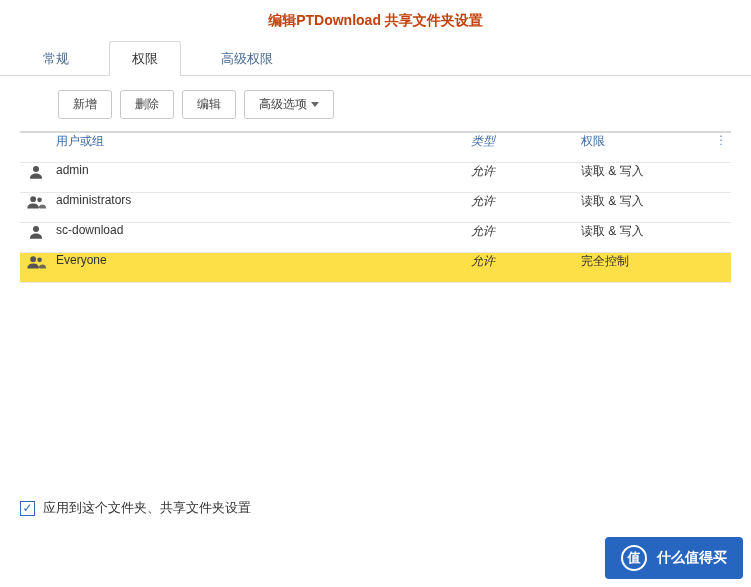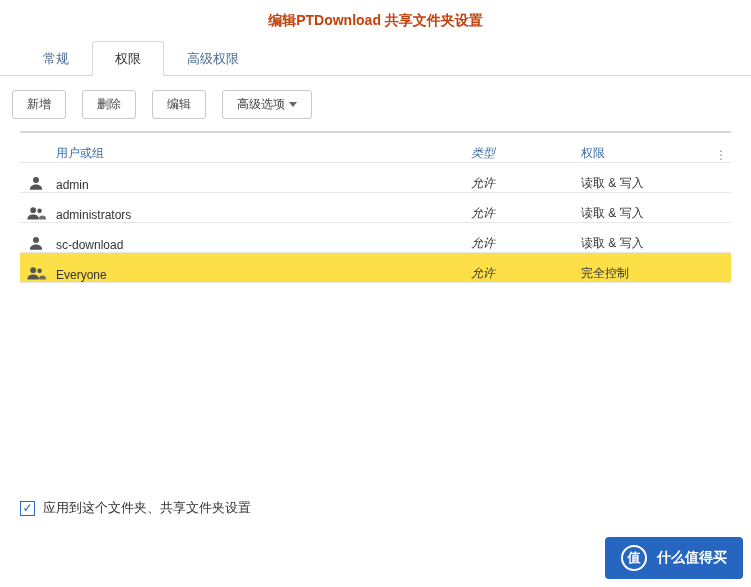--- a/index.html
+++ b/index.html
@@ -8,49 +8,49 @@
       font-family: "Microsoft YaHei", Arial, sans-serif;
       font-size: 13px; color: #333;
       background: #fff; overflow: hidden; position: relative;
     }
     .header {
       text-align: center; font-weight: bold; color: #c2410c;
       padding: 12px 0 10px 0; font-size: 14px;
     }
     .tabs {
       display: flex; border-bottom: 1px solid #d8d8d8;
-      padding-left: 20px; gap: 0;
+      padding-left: 20px; gap: 17px;
     }
     .tab {
       padding: 8px 22px; color: #4a6b94; cursor: pointer;
       border: 1px solid transparent; border-bottom: none;
       position: relative; top: 1px; font-size: 13px;
     }
     .tab.active {
       border-color: #d8d8d8; background: #fff; color: #333;
       border-radius: 3px 3px 0 0;
     }
     .toolbar {
-      display: flex; gap: 16px; padding: 14px 20px 12px 12px;
+      display: flex; gap: 8px; padding: 14px 20px 12px 32px; margin-left: 26px;
     }
     .btn {
       border: 1px solid #c7c7c7; background: #fff; padding: 5px 14px;
       border-radius: 3px; color: #444; font-size: 12px; cursor: pointer;
       display: inline-flex; align-items: center; gap: 4px;
     }
     .caret-down {
       display: inline-block; width: 0; height: 0;
       border-left: 4px solid transparent; border-right: 4px solid transparent;
       border-top: 5px solid #666;
     }
     .grid {
       margin: 0 20px; border-top: 2px solid #d8d8d8;
     }
     .grid-head, .grid-row {
-      display: flex; align-items: flex-end; border-bottom: 1px solid #e7e7e7;
+      display: flex; align-items: flex-start; border-bottom: 1px solid #e7e7e7;
       height: 30px;
     }
     .grid-head { color: #3b6aa8; font-size: 12px; }
     .grid-row { font-size: 12px; }
     .grid-row.selected { background: #fde047; }
     .col-icon { width: 32px; display:flex; justify-content:center; }
     .col-name { flex: 1; padding-left: 4px; }
     .col-type { width: 110px; font-style: italic; }
     .col-perm { width: 130px; }
     .col-menu { width: 20px; text-align:center; color:#6b8fbd; cursor:pointer; }

